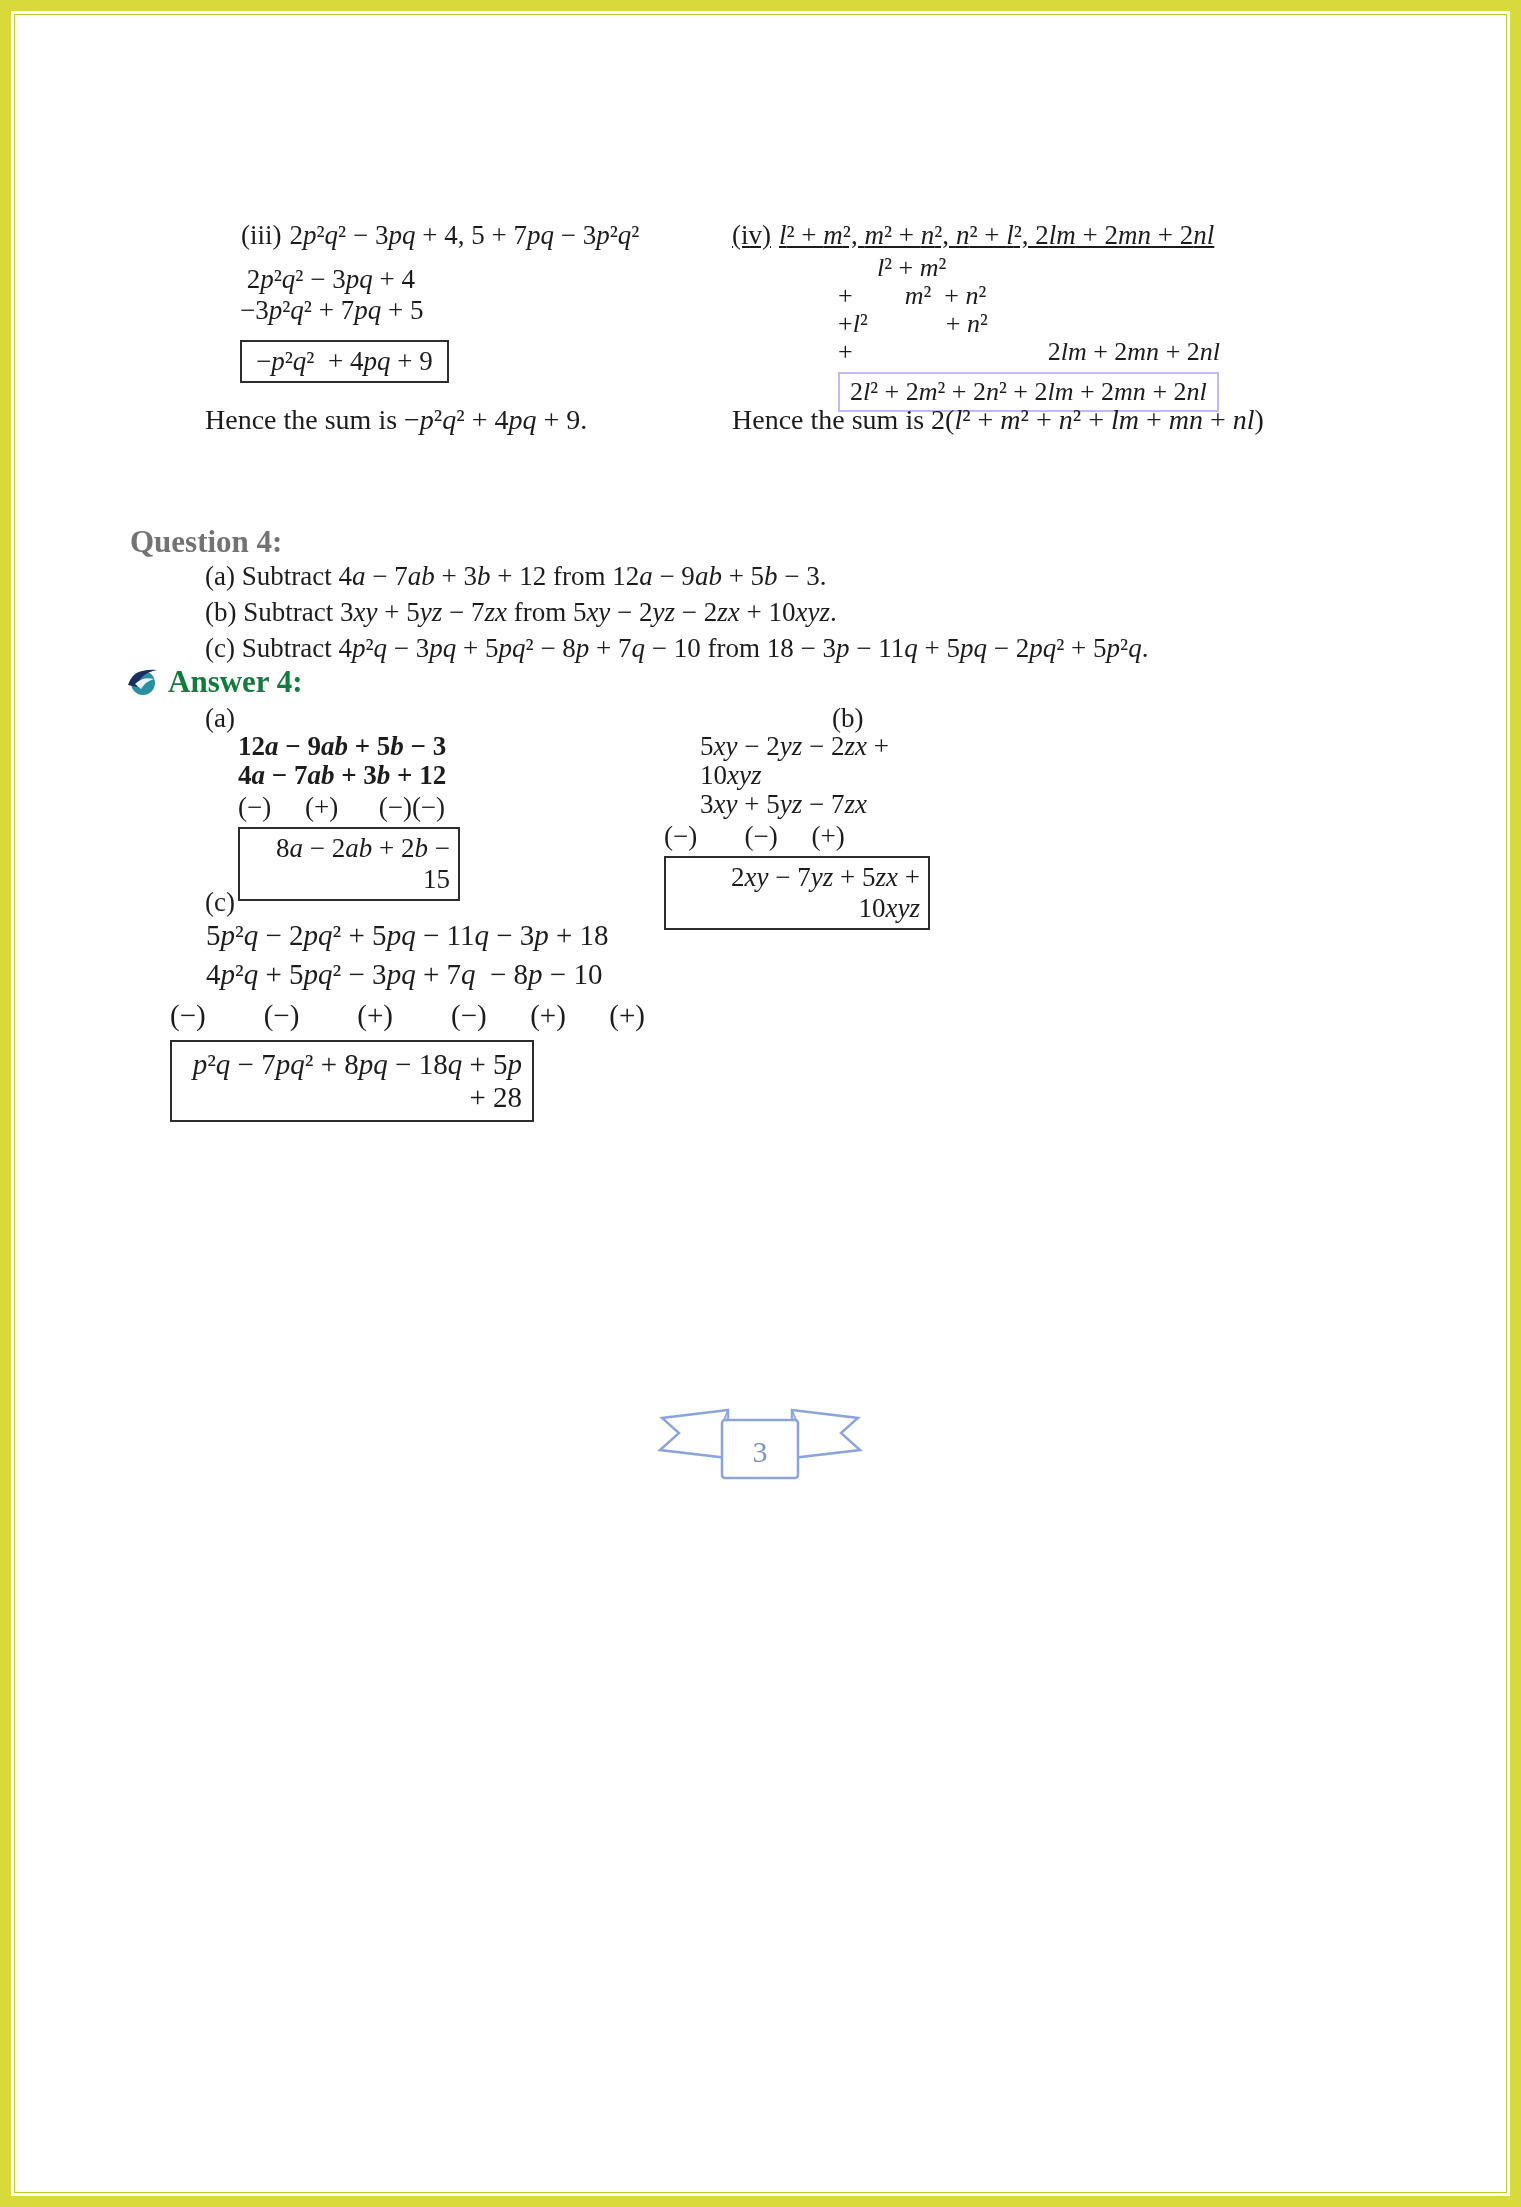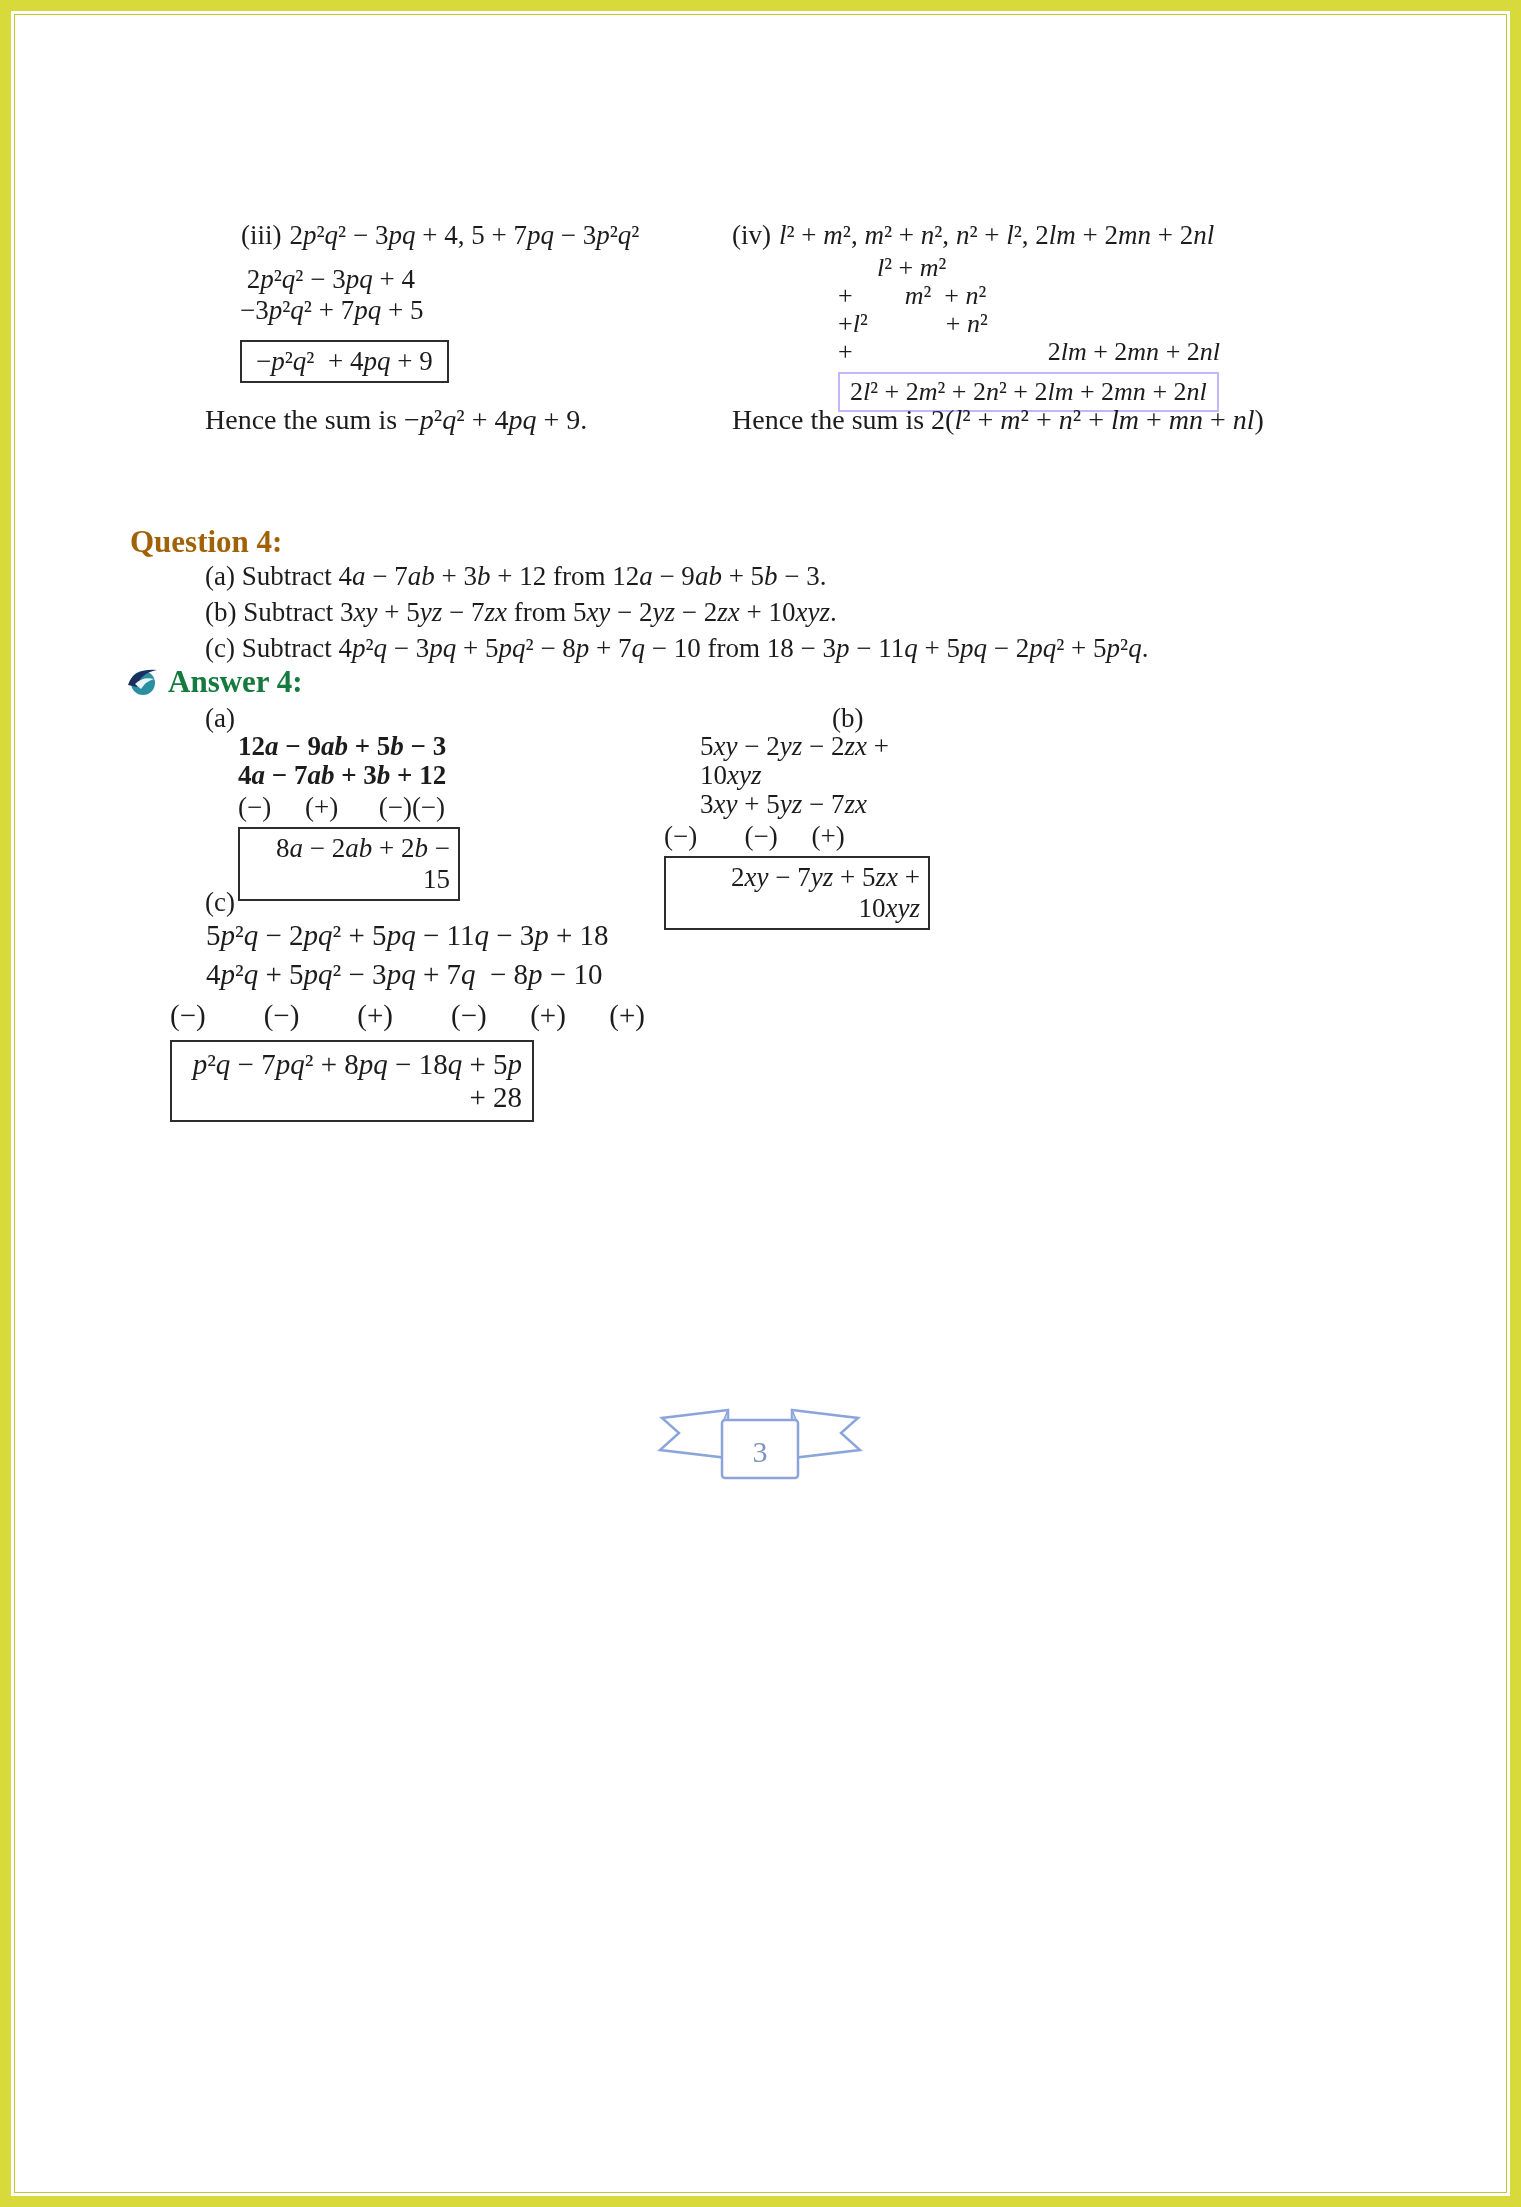--- a/index.html
+++ b/index.html
@@ -19,21 +19,21 @@
   .lbl { font-style:normal; margin-right:8px; }
 
   .workrow { font-size:27px; line-height:31px; display:block; }
   .workrow-sm { font-size:26px; line-height:28px; display:block; }
 
   .box { display:inline-block; border:2px solid #2d2d2d; padding:4px 14px; font-size:27px; }
   .box-sm { display:inline-block; border:2px solid #c4b5fd; padding:3px 10px; font-size:26px; }
 
   .hence { font-size:28px; }
 
-  .qtitle { font-size:31px; font-weight:bold; color:#a16207; }
+  .qtitle { font-size:31px; font-weight:bold; color:#737373; }
   .atitle { font-size:31px; font-weight:bold; color:#157a3e; }
 
   .qitem { font-size:27px; line-height:36px; display:block; }
 
   .ansblock { position:absolute; }
   .ansrow { display:block; font-size:27px; line-height:29px; }
   .ansrow-right { text-align:left; padding-right:4px;font-weight:bold; }
   .ansrow-indent { padding-left:36px; }
   .signsrow { display:block; font-size:27px; line-height:30px; margin-top:2px; }
   .ansbox { display:block; border:2px solid #2d2d2d; margin-top:5px; padding:4px 8px; font-size:27px; text-align:right;font-family:Liberation Serif, serif; }
@@ -45,21 +45,21 @@
 </style>
 </head>
 <body>
 
 <div class="sheet">
   <div class="frame"></div>
 
   <div class="abs topline" style="left:205px; top:220px;margin-left:36px;">
     <span class="lbl">(iii)</span><span class="math">2<i>p</i>²<i>q</i>² − 3<i>pq</i> + 4, 5 + 7<i>pq</i> − 3<i>p</i>²<i>q</i>²</span>
   </div>
-  <div class="abs topline" style="left:732px; top:220px;">
+  <div class="abs topline" style="left:732px; top:220px;text-decoration:underline;">
     <span class="lbl">(iv)</span><span class="math"><i>l</i>² + <i>m</i>², <i>m</i>² + <i>n</i>², <i>n</i>² + <i>l</i>², 2<i>lm</i> + 2<i>mn</i> + 2<i>nl</i></span>
   </div>
 
   <div class="abs" style="left:240px; top:264px;">
     <span class="workrow math pre"> 2<i>p</i>²<i>q</i>² − 3<i>pq</i> + 4</span>
     <span class="workrow math pre">−3<i>p</i>²<i>q</i>² + 7<i>pq</i> + 5</span>
     <span class="box math pre" style="margin-top:14px;">−<i>p</i>²<i>q</i>²  + 4<i>pq</i> + 9</span>
   </div>
 
   <div class="abs" style="left:838px; top:254px;">

